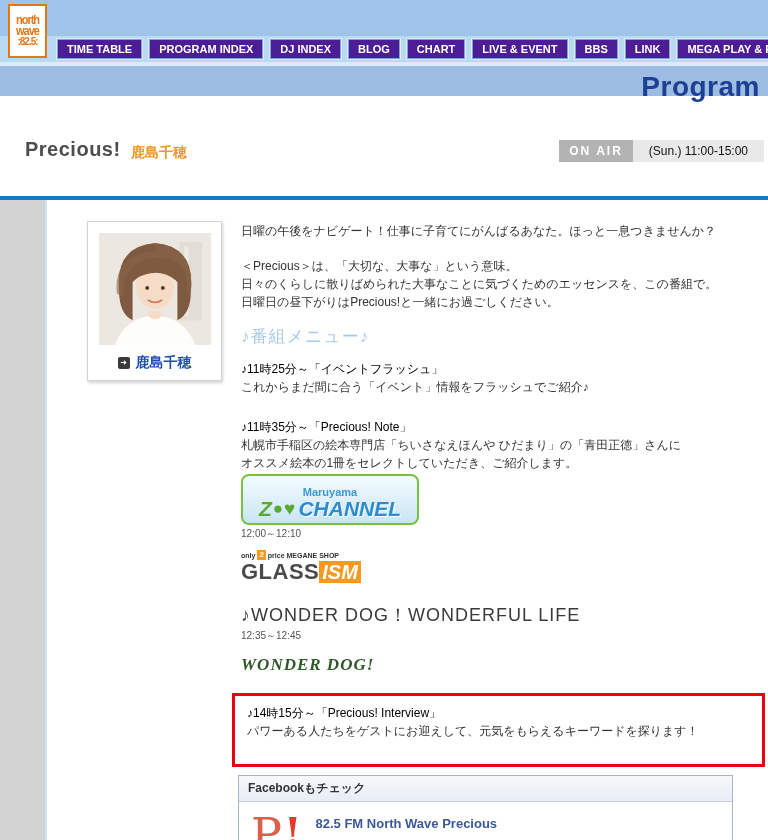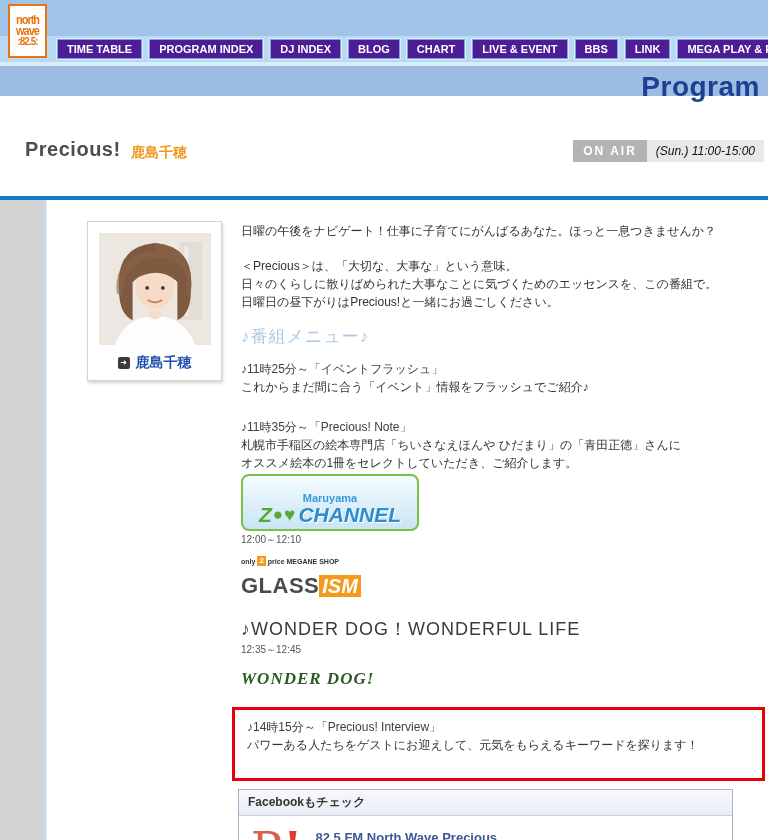--- a/index.html
+++ b/index.html
@@ -18,59 +18,59 @@
   .logo div { color: #e87511; font-weight: bold; font-size: 11px; letter-spacing: -1px; transform: scaleY(1.1); }
   .logo .l3 { font-size: 10px; }
   .nav-btn { background: #4c1d95; border: 1px solid #dcé; border: 1px solid #dceafc; color: #fff; font-size: 11px; font-weight: bold; padding: 4px 10px; white-space: nowrap; cursor: pointer; box-shadow: 0 0 0 1px #7aa2e0 inset; }
 
   
   .title-row { height: 88px; background: #fff; position: relative; border-radius: 17px; }
   .show-title { position: absolute; left: 25px; top: 30px; font-size: 20px; font-weight: bold; color: #4d4d4d; letter-spacing: 0.5px; }
   .dj-name-top { position: absolute; left: 131px; top: 36px; font-size: 14px; font-weight: bold; color: #f0971e; }
   .onair-wrap { position: absolute; right: 4px; top: 32px; display: flex; font-size: 12px; }
   .onair-badge { background: #b3b3b3; color: #fff; font-weight: bold; letter-spacing: 2px; padding: 4px 10px; }
-  .onair-time { background: #e9e9e9; color: #111; padding: 4px 9px; font-style: italic; }
+  .onair-time { background: #e9e9e9; color: #111; padding: 4px 16px; }
   .blue-line { height: 4px; background: #1779c4; }
 
   
   .body-wrap { display: flex; min-height: 650px; }
   .left-rail { width: 47px; background: #d3d3d3; border-right: 2px solid #cfe3f6; }
   .content { flex: 1; position: relative; padding: 22px 3px 0 194px; font-size: 12px; color: #333; }
 
   
   .photo-card { position: absolute; left: 40px; top: 21px; width: 135px; height: 160px; background: #fff; border: 1px solid #d4d4d4; box-shadow: 1px 2px 3px rgba(0,0,0,.18); display: flex; flex-direction: column; align-items: center; }
   .photo { width: 112px; height: 114px; margin-top: 10px; display: block; }
   .name-row { display: flex; align-items: center; gap: 6px; margin-top: 8px; }
   .arrow-icon { width: 12px; height: 12px; background: #3a3a3a; border-radius: 2px; color: #fff; font-size: 8px; line-height: 12px; text-align: center; }
   .dj-link { color: #1f4fae; font-size: 14px; font-weight: bold; cursor: pointer; }
 
   .tline { line-height: 18px; }
   .intro2 { margin-top: 17px; }
   .menu-title { margin-top: 14px; font-size: 17px; color: #a9cbe8; letter-spacing: 1px; }
-  .orange-head { margin-top: 12px; color: #404040; line-height: 18px; }
+  .orange-head { margin-top: 12px; color: #000000; line-height: 18px; }
   .mt22 { margin-top: 22px; }
   .desc { line-height: 18px; }
 
   
-  .zoo-logo { display: inline-block; margin-top: 2px; border: 2px solid #7ac143; border-radius: 8px; background: linear-gradient(#f4fbff, #c9e5f4); padding: 16px 16px 4px; text-align: center; cursor: pointer; }
+  .zoo-logo { display: inline-block; margin-top: 2px; border: 2px solid #7ac143; border-radius: 8px; background: linear-gradient(#f4fbff, #c9e5f4); padding: 10px 16px 4px; text-align: center; cursor: pointer; }
   .zoo-top { color: #3a9ad9; font-size: 11px; font-weight: bold; }
   .zoo-main { display: flex; align-items: center; justify-content: center; line-height: 1; }
   .zoo-z { color: #58a834; font-size: 21px; font-weight: bold; font-style: italic; }
   .zoo-o1 { color: #58a834; font-size: 17px; margin-left: 1px; }
   .zoo-o2 { color: #58a834; font-size: 19px; margin: 0 3px 0 1px; }
   .zoo-channel { color: #2d8ccd; font-size: 21px; font-weight: bold; font-style: italic; text-shadow: 1px 1px 0 #fff; }
 
   .corner-head { margin-top: 20px; font-size: 18px; color: #3a3a3a; letter-spacing: 1px; }
   .corner-time { font-size: 10px; color: #555; margin-top: 2px; }
 
   
   .glassism-logo { display: inline-block; margin-top: 9px; cursor: pointer; line-height: 1; }
   .gl-tagline { font-size: 7px; font-weight: bold; color: #333; display: flex; align-items: center; gap: 2px; }
   .gl-two { background: #f59a1e; color: #fff; padding: 1px 2px; font-size: 8px; }
-  .gl-main { display: flex; align-items: flex-end; margin-top: 9px; }
+  .gl-main { display: flex; align-items: flex-end; margin-top: 1px; }
   .gl-glass { color: #4a4a4a; font-size: 22px; font-weight: bold; letter-spacing: 0.5px; }
   .gl-ism { background: #f59a1e; color: #fff; font-size: 20px; font-weight: bold; padding: 1px 3px; font-style: italic; }
 
   
   .wonderdog-logo { display: inline-block; margin-top: 12px; font-family: Liberation Serif, serif; font-style: italic; font-weight: bold; font-size: 17px; color: #2d5a27; letter-spacing: 1px; cursor: pointer; }
 
   
   .highlight-box { margin: 18px 0 0 -9px; border: 3px solid #e8000d; padding: 8px 12px 24px; }
   .highlight-box .orange-head { margin-top: 0; }
 

